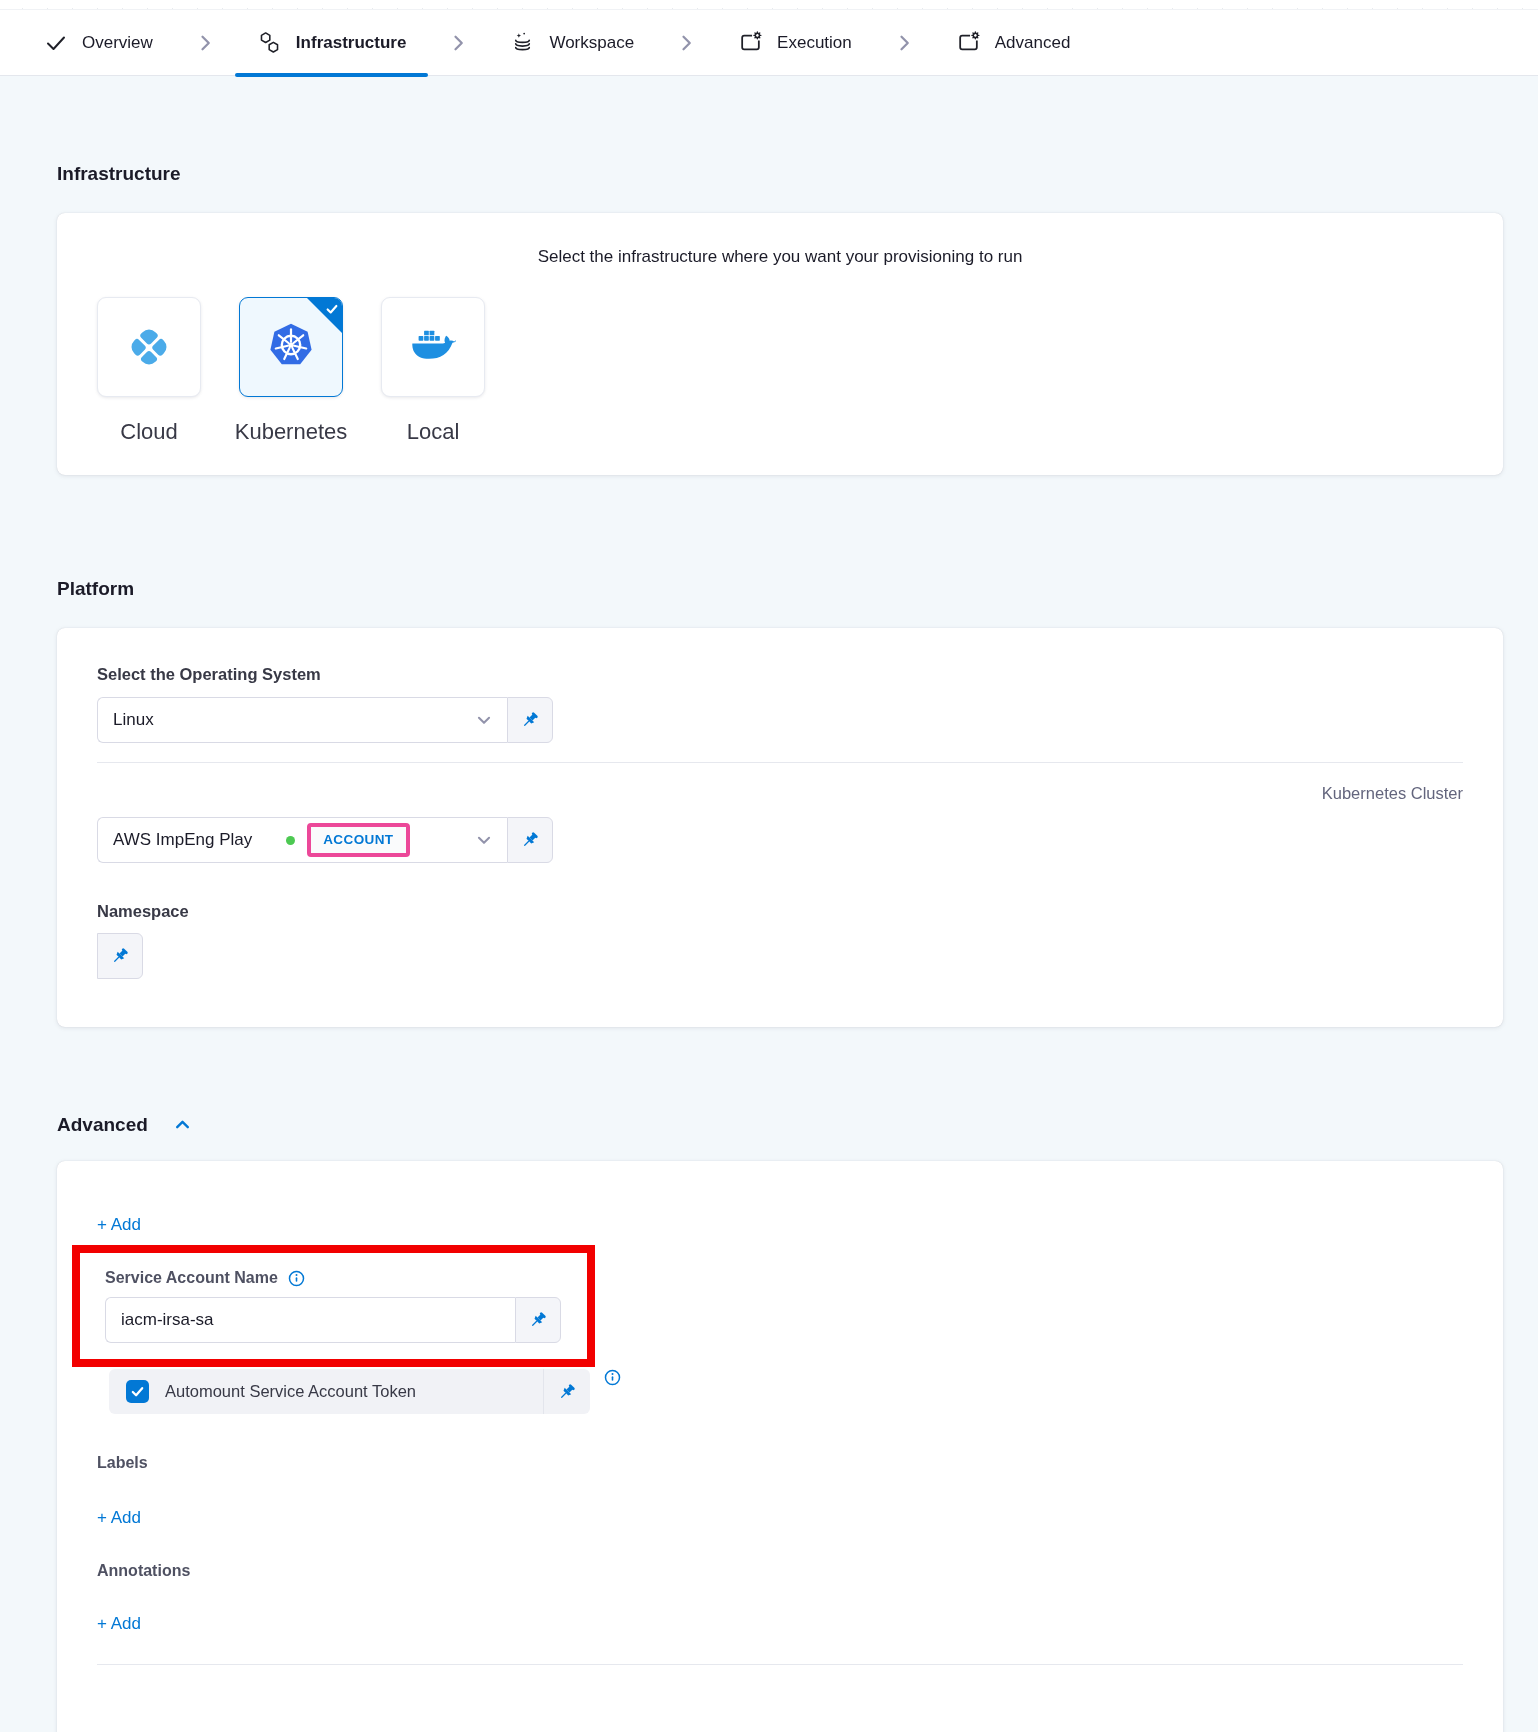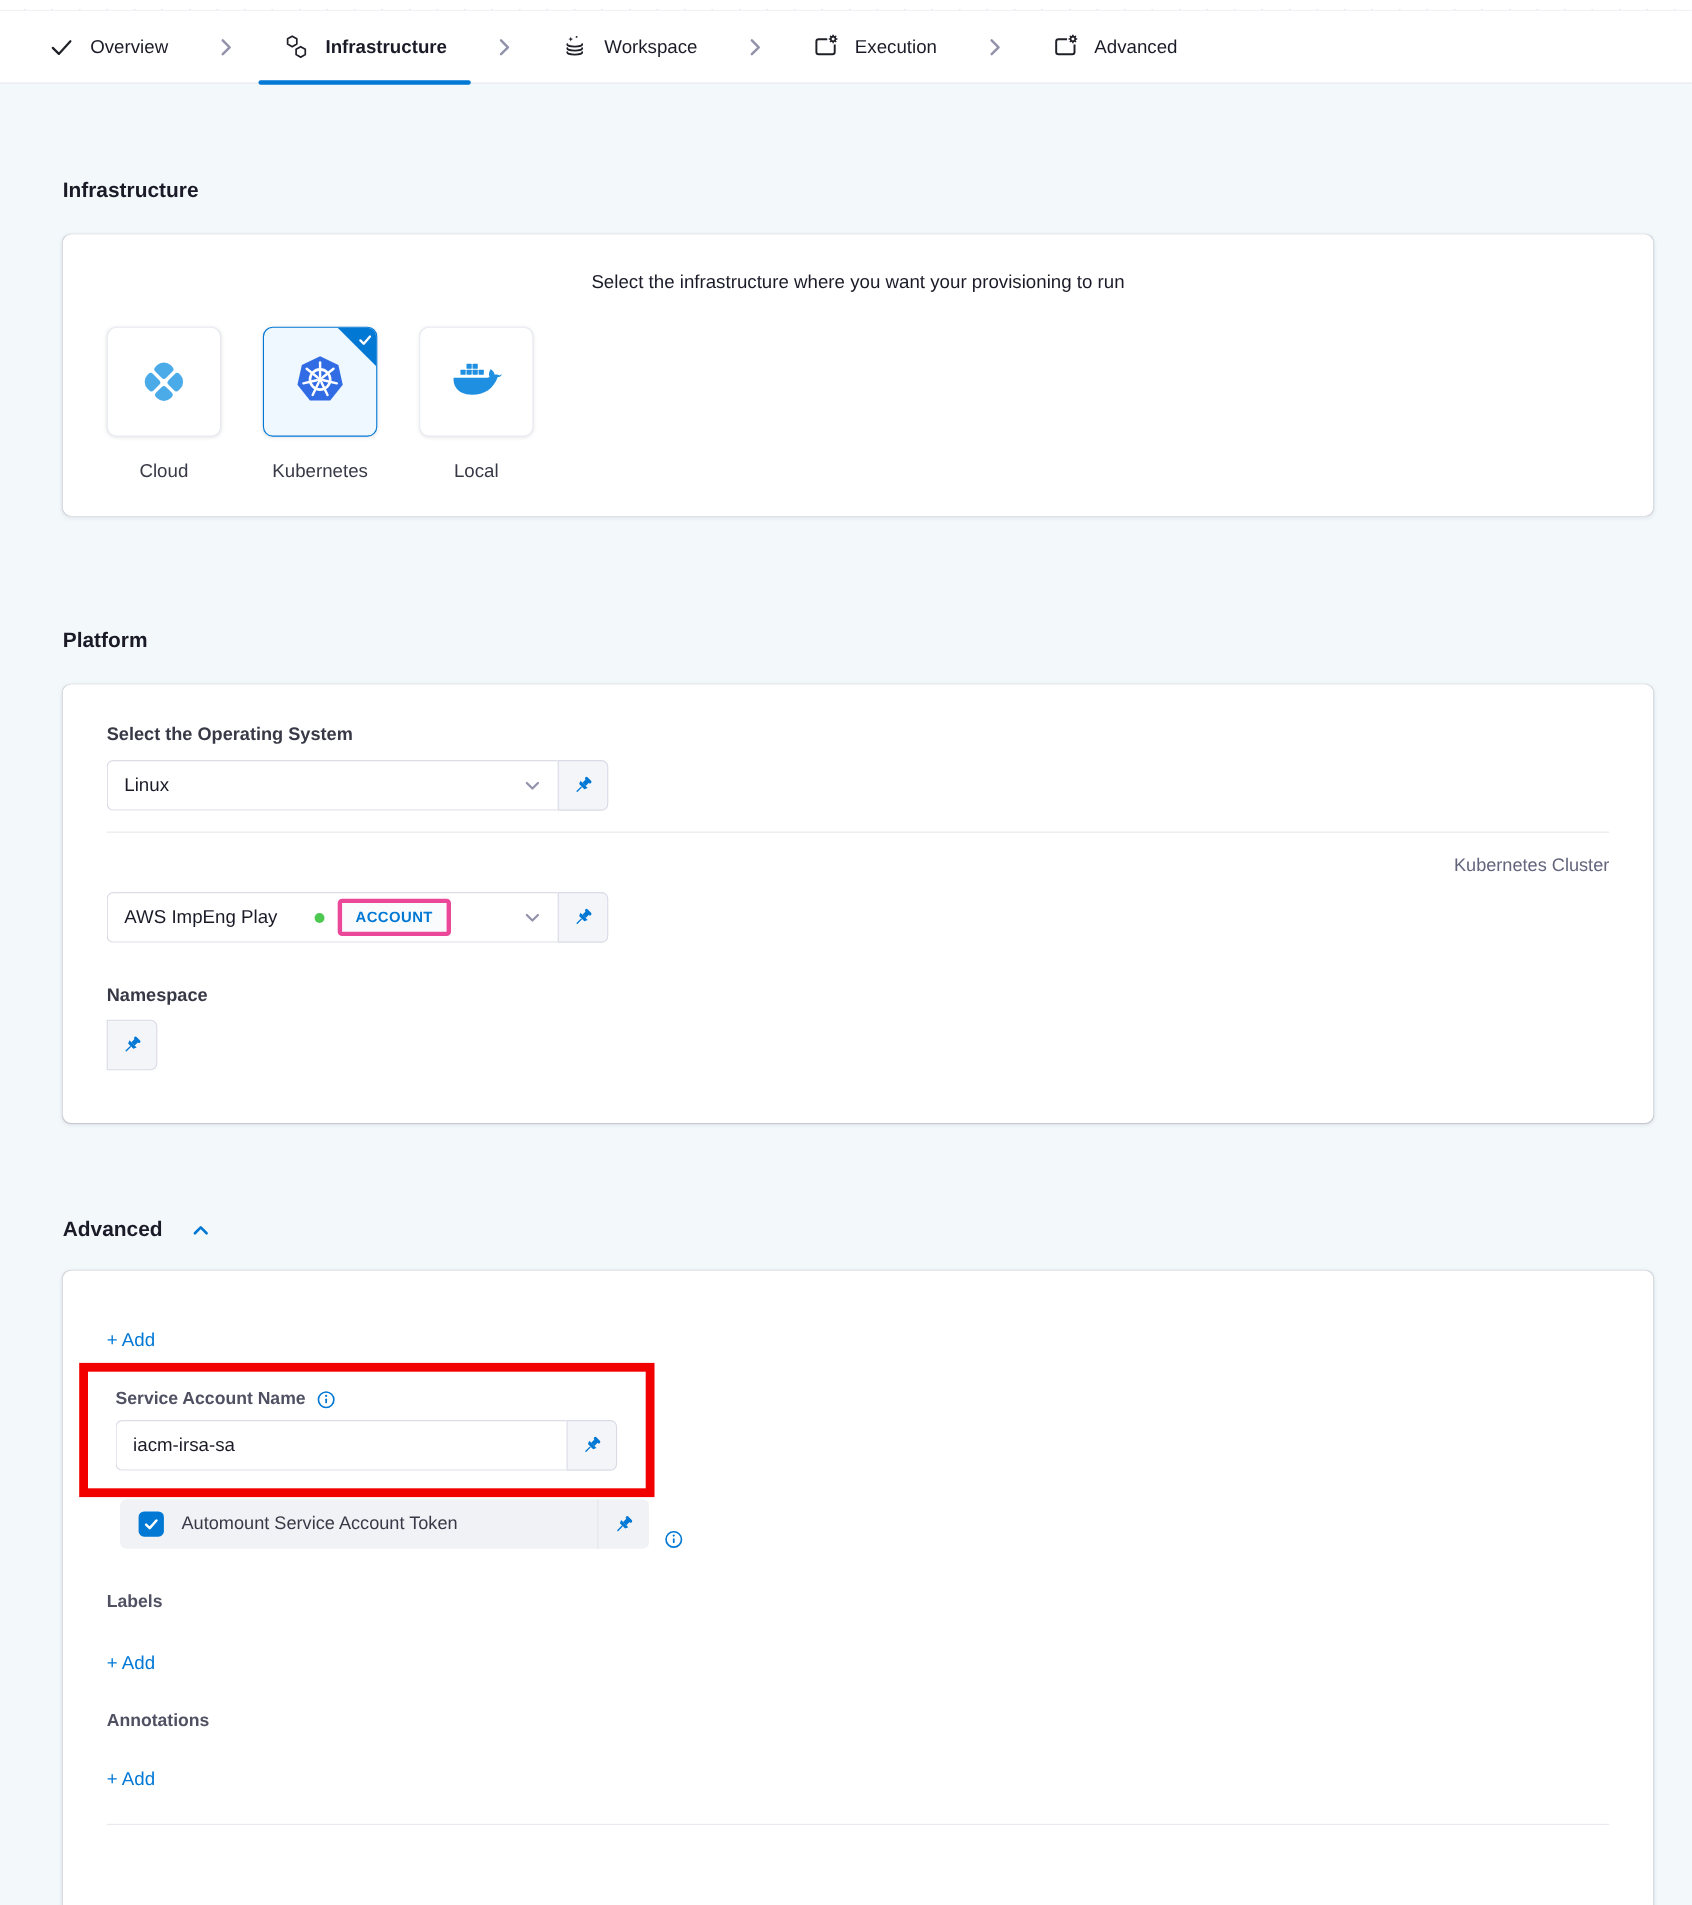--- a/index.html
+++ b/index.html
@@ -42,21 +42,21 @@
   .prompt { font-size:17px; color:#1b1b28; }
   .options { display:flex; margin-top:30px; }
   .option { width:104px; margin-right:38px; display:flex; flex-direction:column; align-items:center; }
   .option-card { position:relative; width:104px; height:100px; background:#fff;
     border:1px solid #e7eaf1; border-radius:9px; box-shadow:0 1px 3px rgba(96,97,112,.14);
     display:flex; align-items:center; justify-content:center; cursor:pointer; }
   .option-card.selected { background:#eff8fe; border:1.6px solid #0278d5; overflow:hidden; }
   .corner { position:absolute; top:-1px; right:-1px; width:0; height:0;
     border-top:37px solid #0278d5; border-left:37px solid transparent; }
   .corner-check { position:absolute; top:4px; right:3px; }
-  .option-label { margin-top:22px; font-size:17px; font-weight:500; color:#383946; }
+  .option-label { margin-top:22px; font-size:22px; font-weight:500; color:#383946; }
   .cloud-shape { width:30px; height:30px; transform:rotate(45deg);
     display:grid; grid-template-columns:1fr 1fr; grid-template-rows:1fr 1fr; gap:3px; }
   .cloud-shape div { background:#4babe9; border-radius:3px; }
   .cloud-shape div:nth-child(1){ border-top-left-radius:9px; }
   .cloud-shape div:nth-child(2){ border-top-right-radius:9px; }
   .cloud-shape div:nth-child(3){ border-bottom-left-radius:9px; }
   .cloud-shape div:nth-child(4){ border-bottom-right-radius:9px; }
 
   
   #platform-card { margin-top:28px; padding:36px 40px 48px; }
@@ -85,21 +85,21 @@
   .volumes-row { display:flex; align-items:center; }
   .sublabel { font-size:16px; font-weight:700; color:#4f5162; }
   .pin-btn { margin-left:26px; width:45px; height:40px; border-radius:8px; background:#f3f4f8;
     display:flex; align-items:center; justify-content:center; cursor:pointer; }
   .add-link { font-size:17px; color:#0278d5; cursor:pointer; width:-moz-fit-content; width:fit-content; }
   #volumes-add { margin-top:24px; }
   .red-box { margin-top:10px; margin-left:-25px; width:523px;
     border:8px solid #f20000; padding:16px 0 16px 25px; }
   .sa-label-row { display:flex; align-items:center; gap:10px; }
   .sa-control { margin-top:10px; }
-  .automount-wrap { display:flex; align-items:flex-end; margin-top:2px;padding-left:12px; }
+  .automount-wrap { display:flex; align-items:flex-start; margin-top:2px;padding-left:12px; }
   .automount-row { width:481px; height:45px; background:#f1f2f6; border-radius:6px;
     display:flex; align-items:center; }
   .checkbox { margin-left:17px; width:23px; height:23px; border-radius:5px; background:#0278d5;
     display:flex; align-items:center; justify-content:center; cursor:pointer; flex-shrink:0; }
   .automount-label { margin-left:16px; font-size:16.5px; color:#383946; }
   .automount-pin { margin-left:auto; width:47px; height:45px; display:flex; align-items:center;
     justify-content:center; border-left:1px solid #e3e5ec; cursor:pointer; }
   .info-after-row { margin-left:14px; display:flex; cursor:pointer; }
   #labels-label { margin-top:40px; }
   #labels-add { margin-top:36px; }

